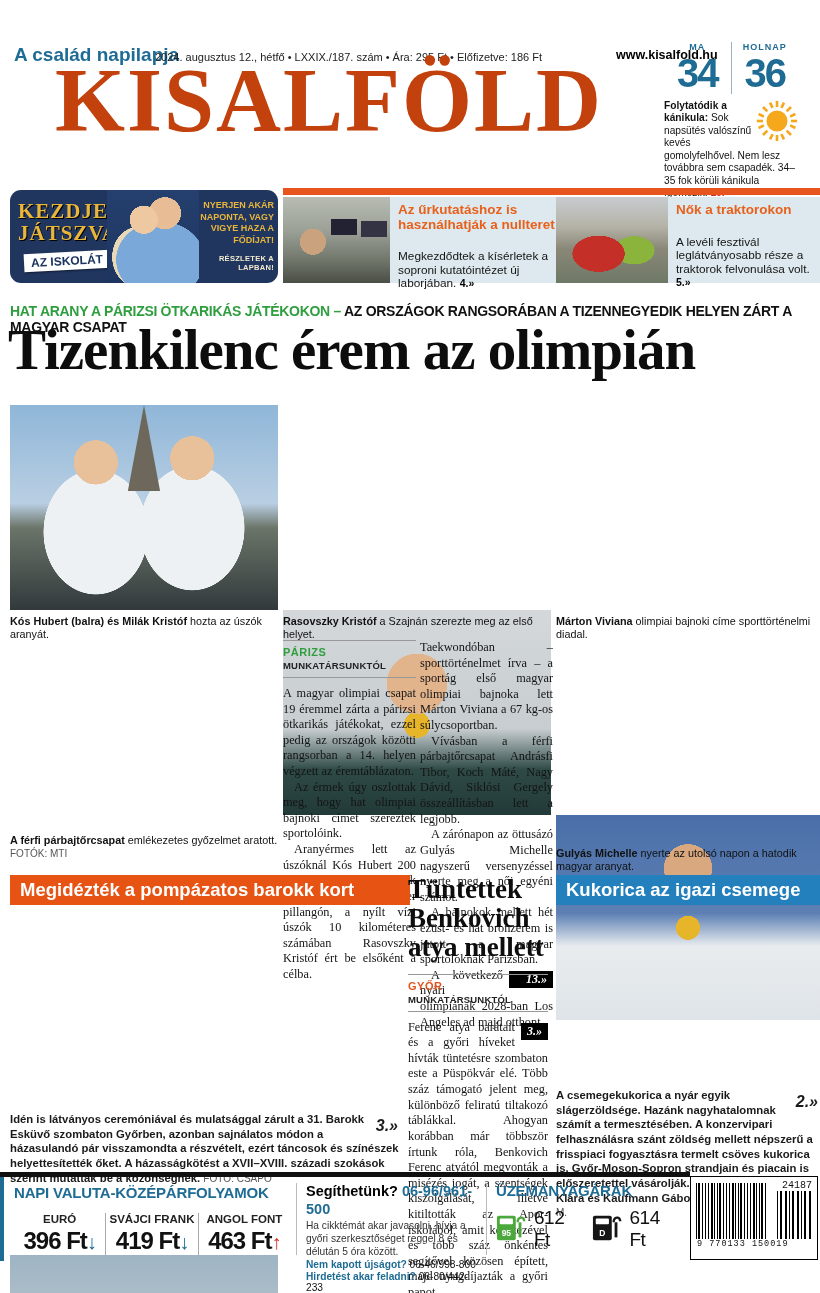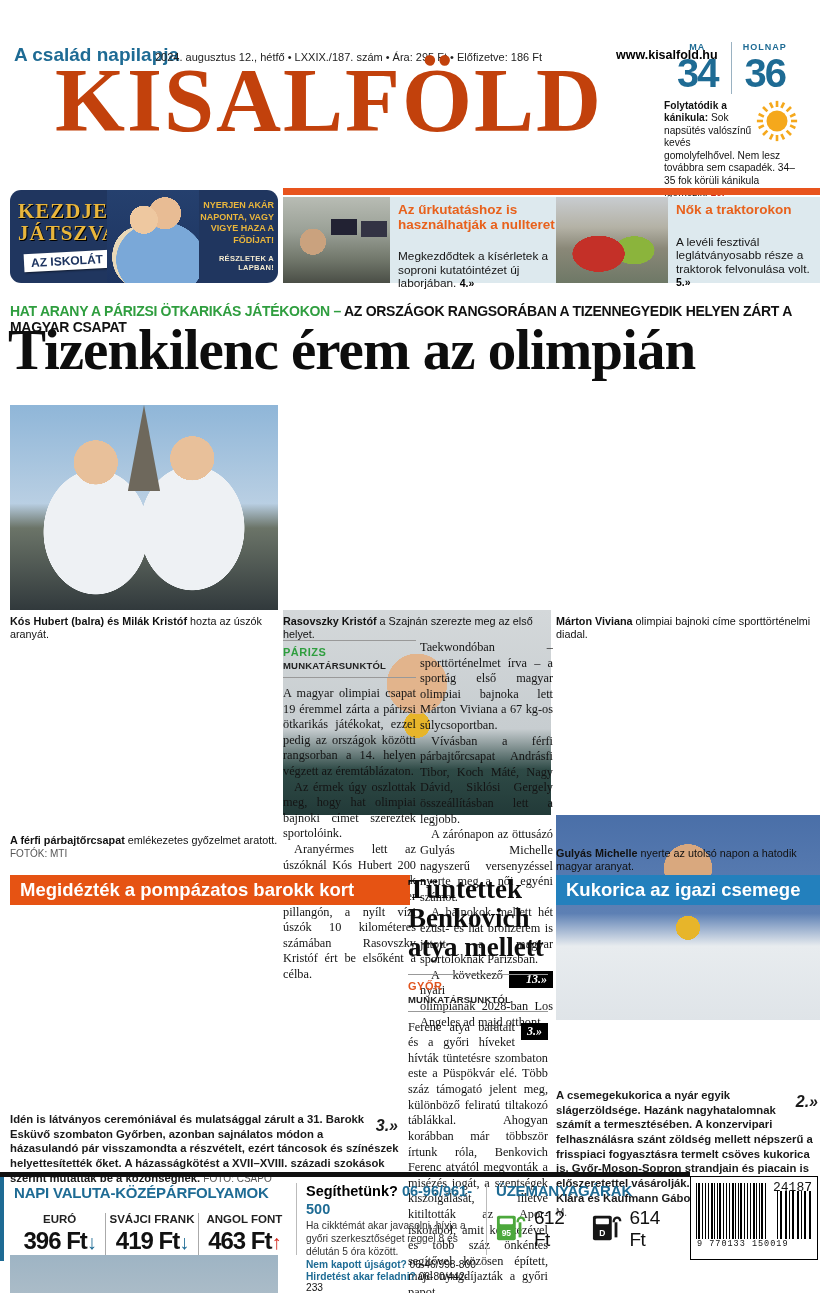--- a/index.html
+++ b/index.html
@@ -135,21 +135,21 @@
   .help{left:306px;top:1182px;width:172px;}
   .help-q{font-size:14.5px;font-weight:700;color:#000;}
   .help-phone{font-size:14.5px;font-weight:700;color:#1e6b94;}
   .help-body{font-size:10.2px;color:#333;line-height:1.25;margin-top:2px;}
   .help-line{font-size:10.2px;margin-top:1px;}
   .help-line .q{font-weight:700;color:#1e6b94;}
   .fuel{left:496px;top:1182px;width:185px;}
   .fuel-row{display:flex;align-items:center;margin-top:8px;gap:6px;}
   .fuel-price{font-size:19px;font-weight:400;letter-spacing:-.5px;margin-right:10px;}
   .barcode{left:690px;top:1176px;width:126px;height:82px;border:1px solid #000;background:#fff;}
-  .bc-issue{position:absolute;right:5px;top:3px;font-size:13px;font-family:"Liberation Mono",monospace;}
+  .bc-issue{position:absolute;right:5px;top:3px;font-size:10px;font-family:"Liberation Mono",monospace;}
   .bc-main{position:absolute;left:5px;top:6px;width:72px;height:56px;
         background:repeating-linear-gradient(90deg,#000 0 1px,transparent 1px 3px),
                    repeating-linear-gradient(90deg,transparent 0 2px,#000 2px 3px,transparent 3px 7px),#fff;}
   .bc-addon{position:absolute;left:86px;top:14px;width:34px;height:48px;
         background:repeating-linear-gradient(90deg,#000 0 1px,transparent 1px 4px),
                    repeating-linear-gradient(90deg,transparent 0 3px,#000 3px 4px,transparent 4px 6px),#fff;}
   .bc-digits{position:absolute;left:5px;top:62px;font-size:8.5px;letter-spacing:1px;
         font-family:"Liberation Mono",monospace;background:#fff;padding:0 1px;}
 </style>
 </head>

